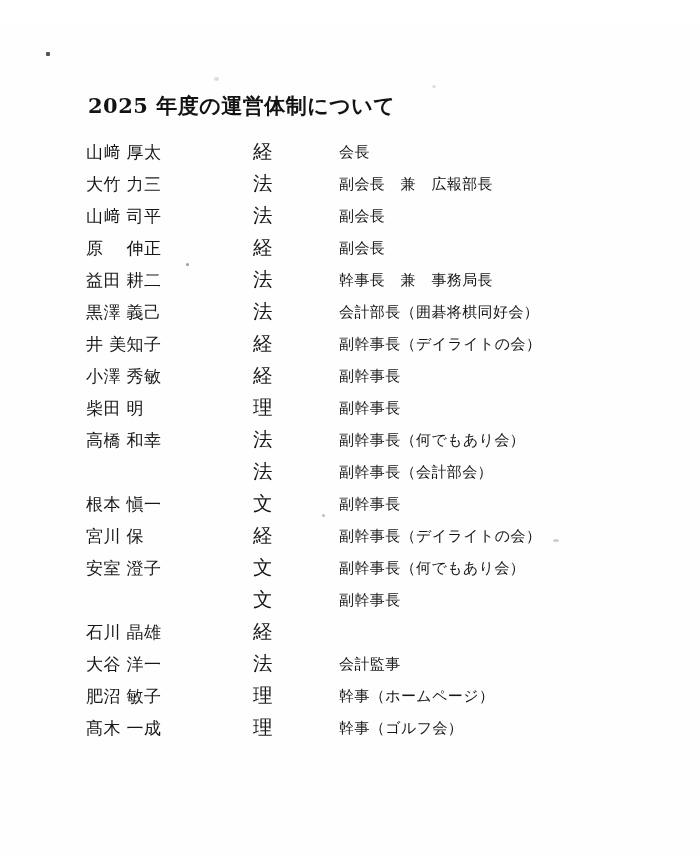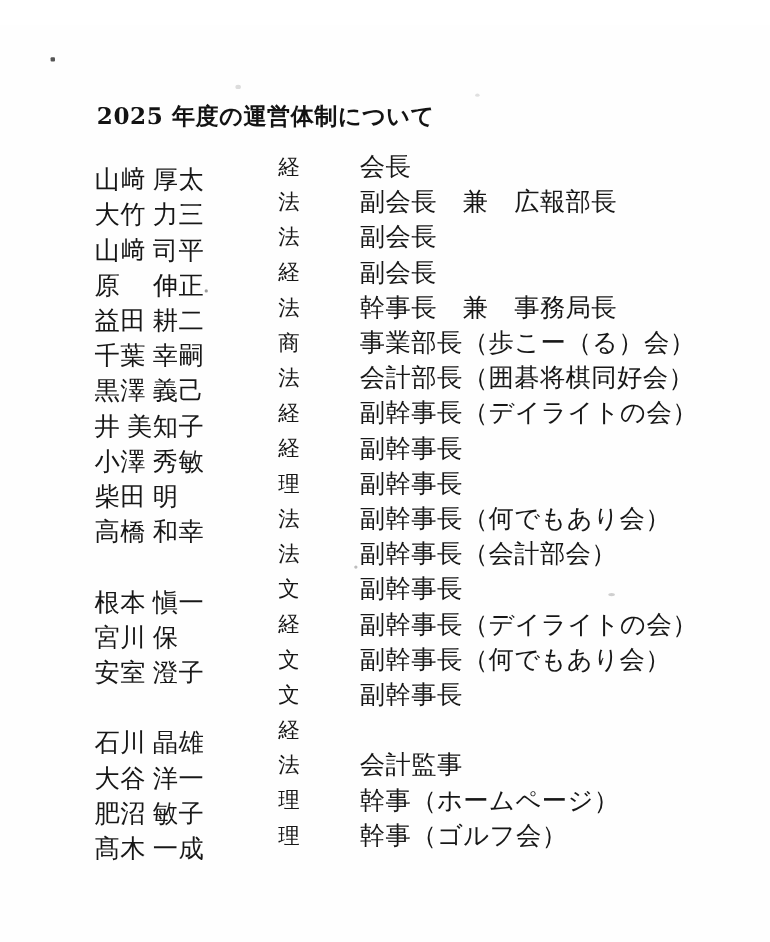--- a/index.html
+++ b/index.html
@@ -59,41 +59,40 @@
   .row {
     position: relative;
     height: 32px;
     line-height: 32px;
     white-space: nowrap;
   }
 
   .col-name {
     position: absolute;
     left: 86px;
-    top: 12px;
-    font-size: 23px;
+    top: 0;
+    font-size: 17px;
     letter-spacing: 0.4px;
     color: #171717;
-    font-family: Liberation Serif, serif;
   }
 
   .col-faculty {
     position: absolute;
     left: 253px;
     top: 0;
     font-size: 19.5px;
     letter-spacing: 0.4px;
     color: #171717;
   }
 
   .col-role {
     position: absolute;
-    left: 327px;
+    left: 339px;
     top: 0;
-    font-size: 23px;
+    font-size: 15px;
     letter-spacing: 0.4px;
     color: #171717;
   }
 </style>
 </head>
 <body>
 
 <div class="page">
 
   <span class="speck speck-a"></span>
@@ -125,25 +124,20 @@
         <span class="col-name">原　 伸正</span>
         <span class="col-faculty">経</span>
         <span class="col-role">副会長</span>
       </div>
       <div class="row">
         <span class="col-name">益田 耕二</span>
         <span class="col-faculty">法</span>
         <span class="col-role">幹事長　兼　事務局長</span>
       </div>
       <div class="row">
-        <span class="col-name">千葉 幸嗣</span>
-        <span class="col-faculty">商</span>
-        <span class="col-role">事業部長（歩こー（る）会）</span>
-      </div>
-      <div class="row">
         <span class="col-name">黒澤 義己</span>
         <span class="col-faculty">法</span>
         <span class="col-role">会計部長（囲碁将棋同好会）</span>
       </div>
       <div class="row">
         <span class="col-name">井 美知子</span>
         <span class="col-faculty">経</span>
         <span class="col-role">副幹事長（デイライトの会）</span>
       </div>
       <div class="row">

